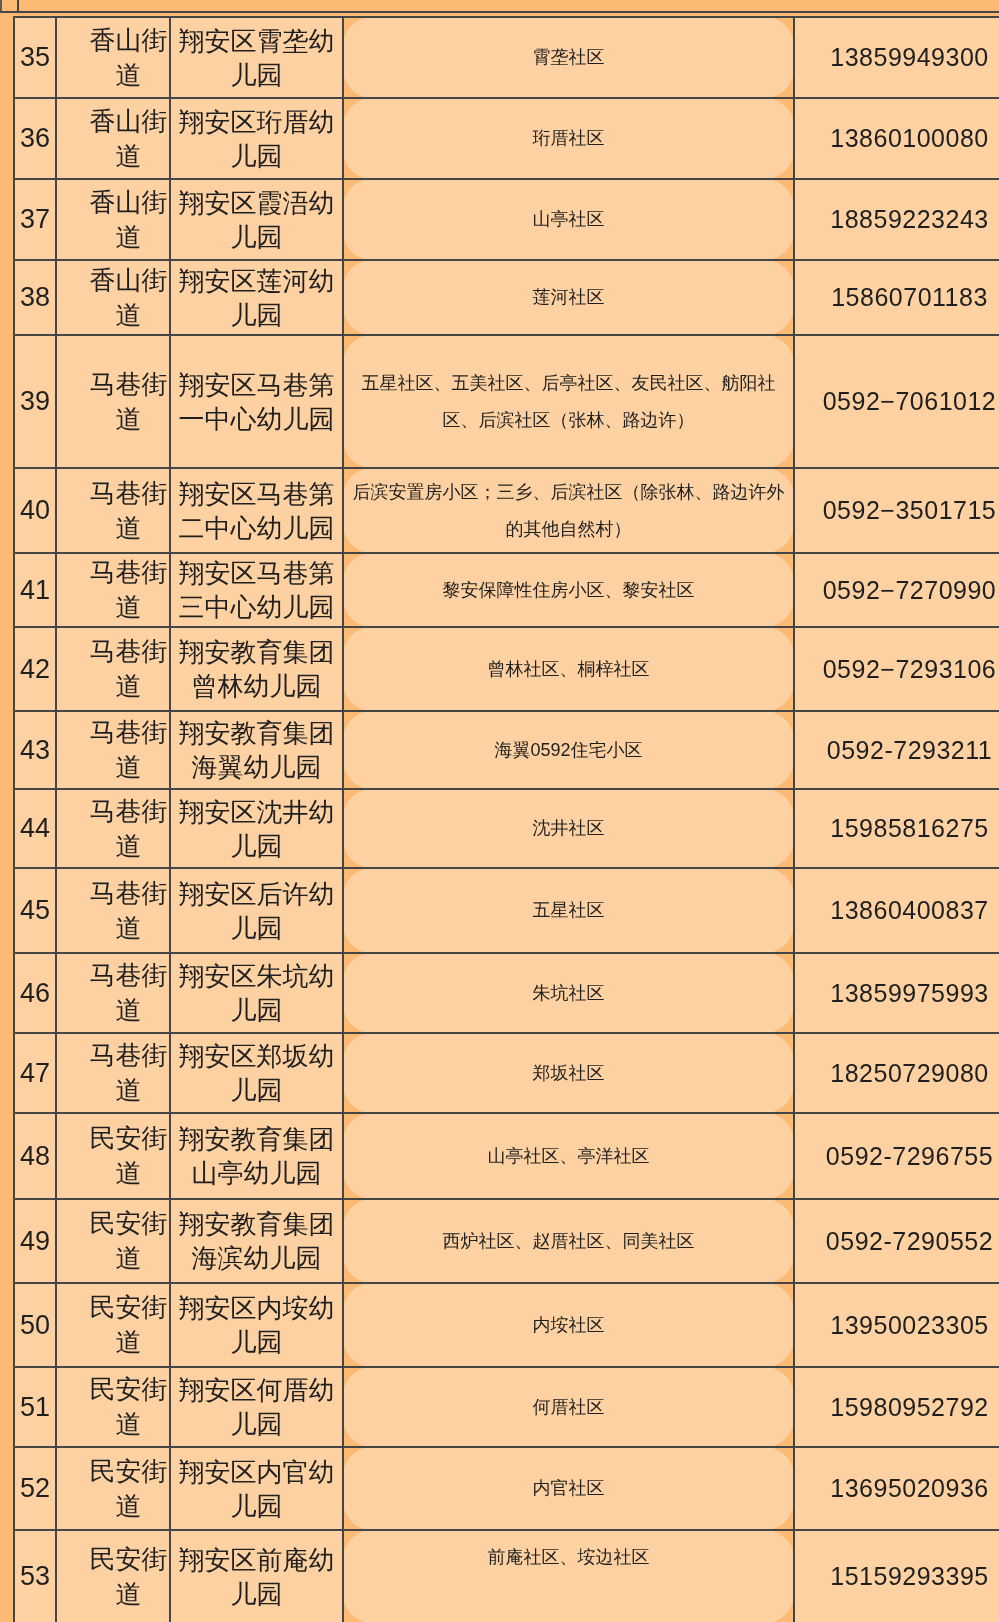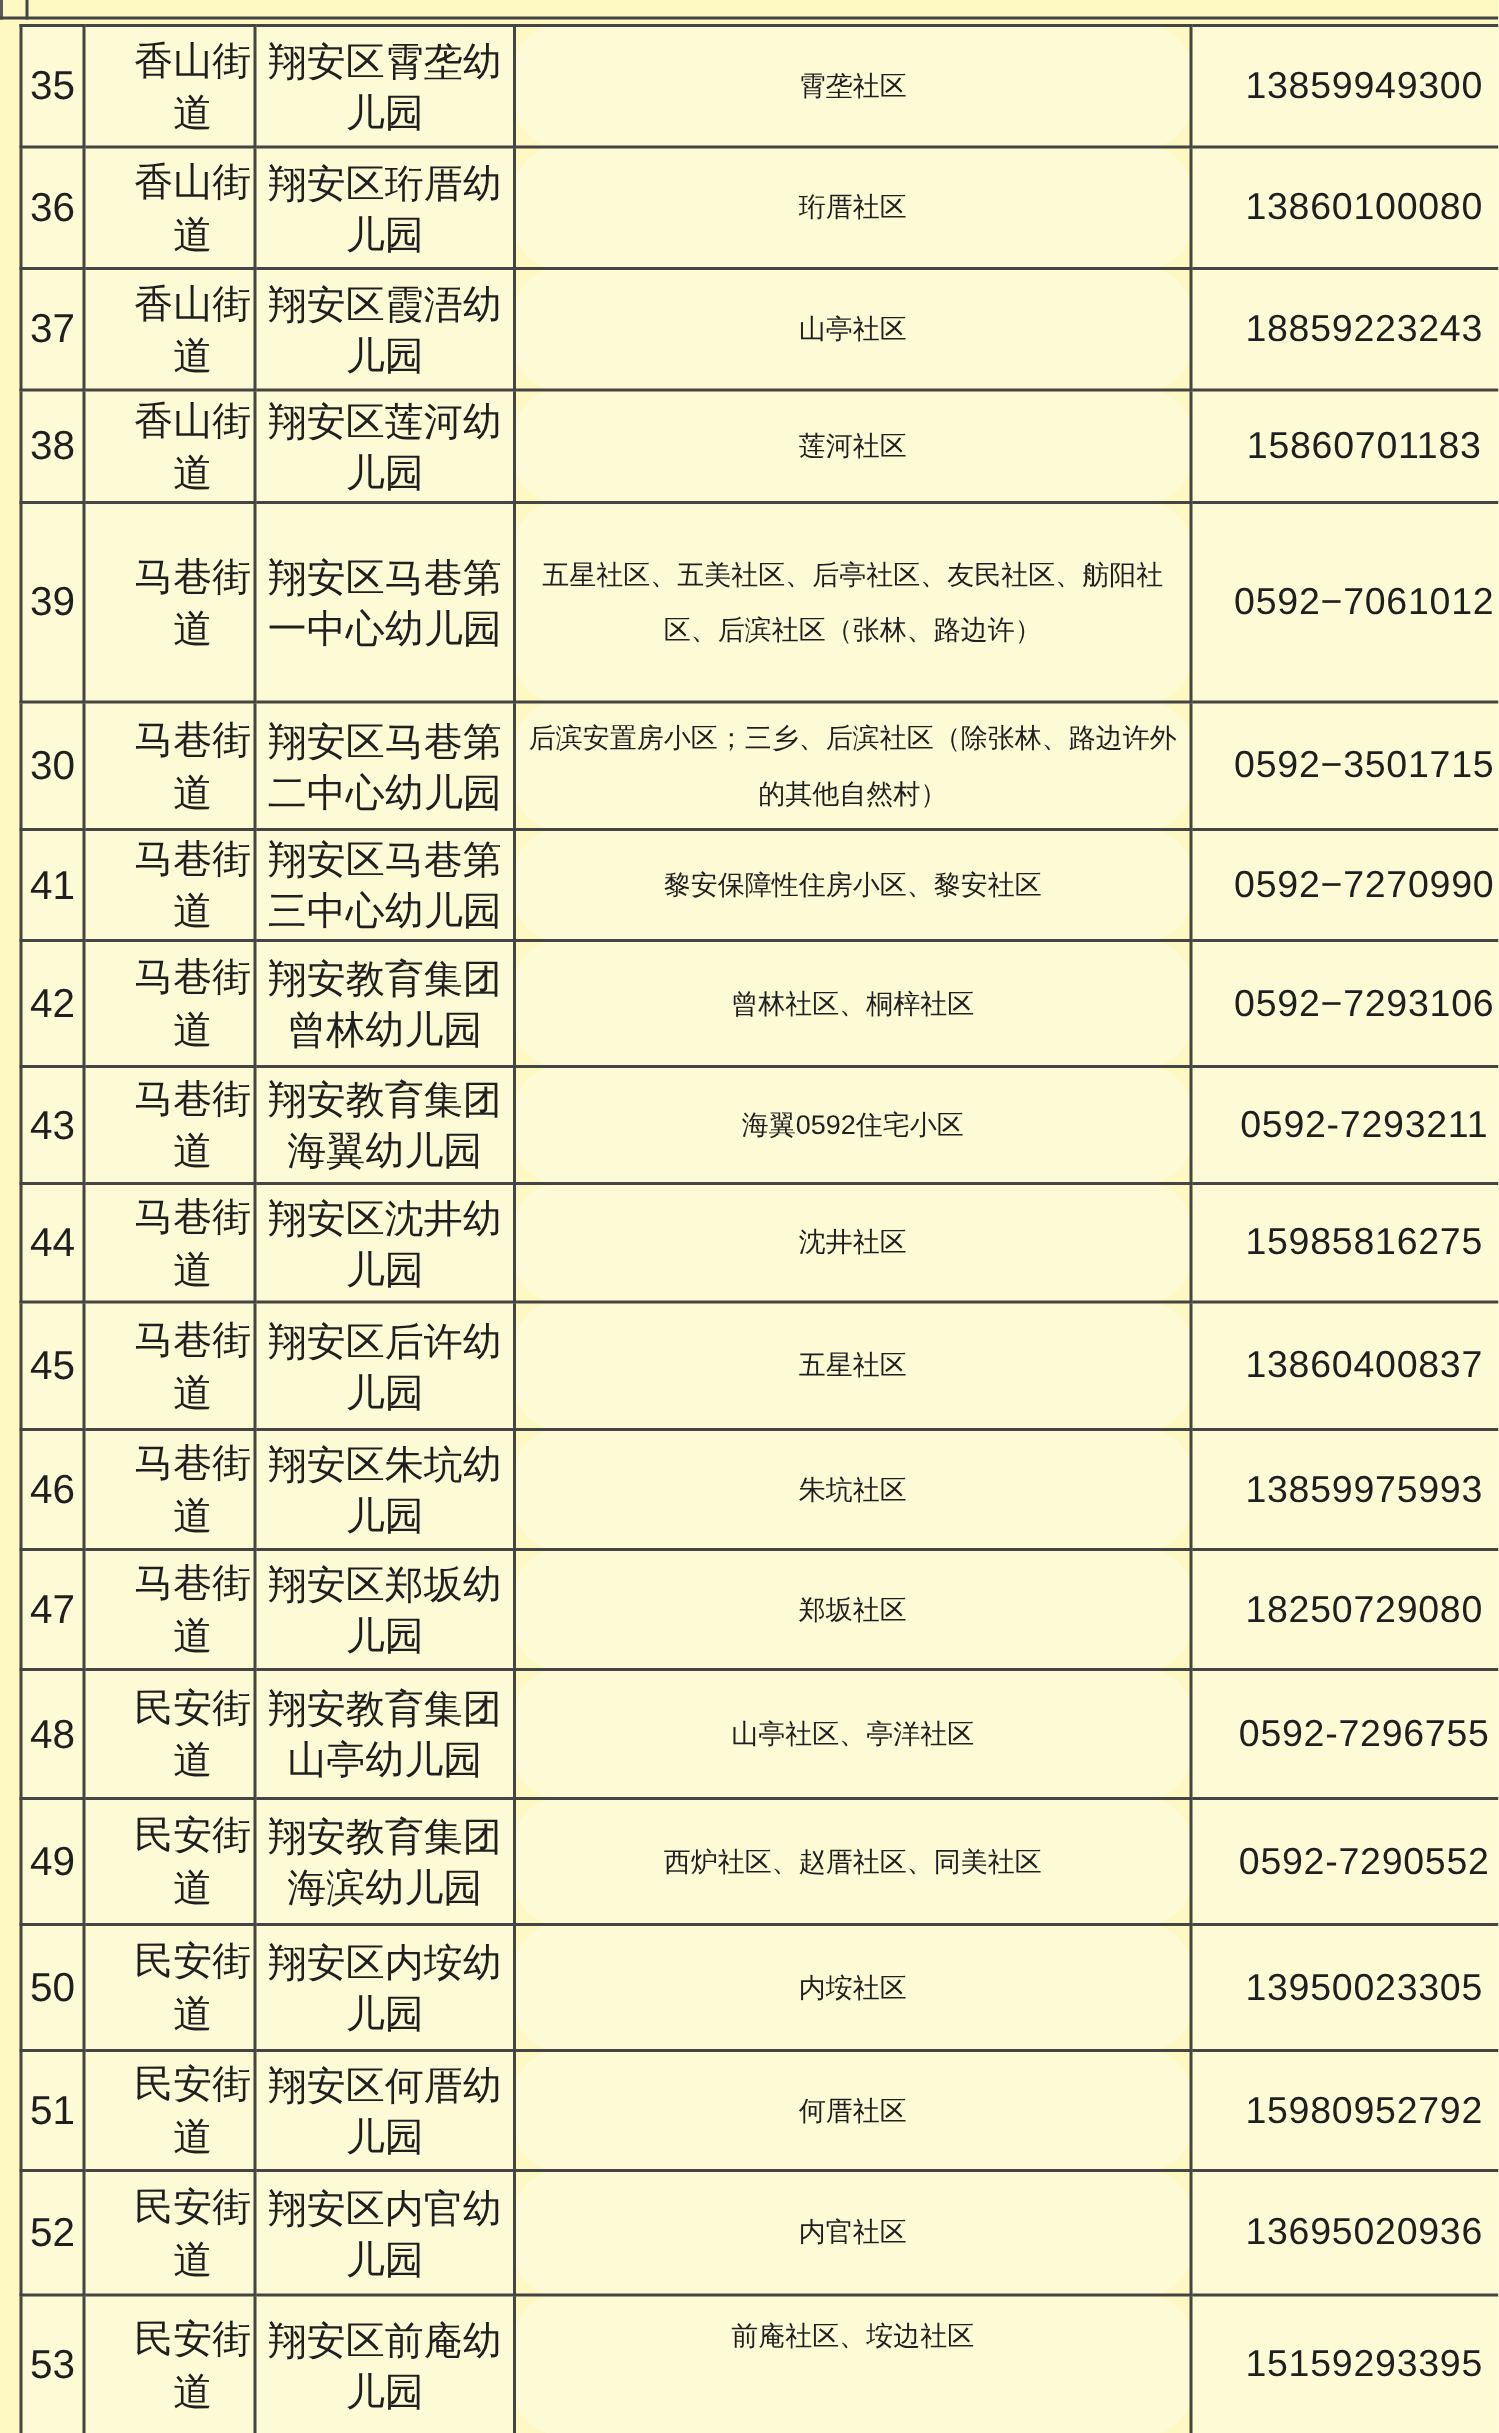--- a/index.html
+++ b/index.html
@@ -1,21 +1,21 @@
 <!DOCTYPE html>
 <html><head>
 <meta charset="utf-8">
 <style>
   html, body { margin: 0; padding: 0; }
   .page {
     position: relative;
     width: 999px;
     height: 1622px;
     overflow: hidden;
-    background: #fef9c3;
+    background: #fdba74;
     color: #1f1f1f;
     font-family: "Liberation Sans", "DejaVu Sans", sans-serif;
   }
   
   .top-hline {
     position: absolute; left: 0; top: 11px; width: 999px; height: 2px;
     background: #454545;
   }
   .top-vstub-left {
     position: absolute; left: 0; top: 0; width: 2px; height: 13px;
@@ -96,21 +96,21 @@
     <td class="c-phone">15860701183</td>
   </tr>
         <tr style="height: 133px;">
     <td class="c-no">39</td>
     <td class="c-street">马巷街道</td>
     <td class="c-kg">翔安区马巷第一中心幼儿园</td>
     <td class="c-comm">五星社区、五美社区、后亭社区、友民社区、舫阳社区、后滨社区（张林、路边许）</td>
     <td class="c-phone">0592−7061012</td>
   </tr>
         <tr style="height: 85px;">
-    <td class="c-no">30</td>
+    <td class="c-no">40</td>
     <td class="c-street">马巷街道</td>
     <td class="c-kg">翔安区马巷第二中心幼儿园</td>
     <td class="c-comm">后滨安置房小区；三乡、后滨社区（除张林、路边许外的其他自然村）</td>
     <td class="c-phone">0592−3501715</td>
   </tr>
         <tr style="height: 67px;">
     <td class="c-no">41</td>
     <td class="c-street">马巷街道</td>
     <td class="c-kg">翔安区马巷第三中心幼儿园</td>
     <td class="c-comm">黎安保障性住房小区、黎安社区</td>

